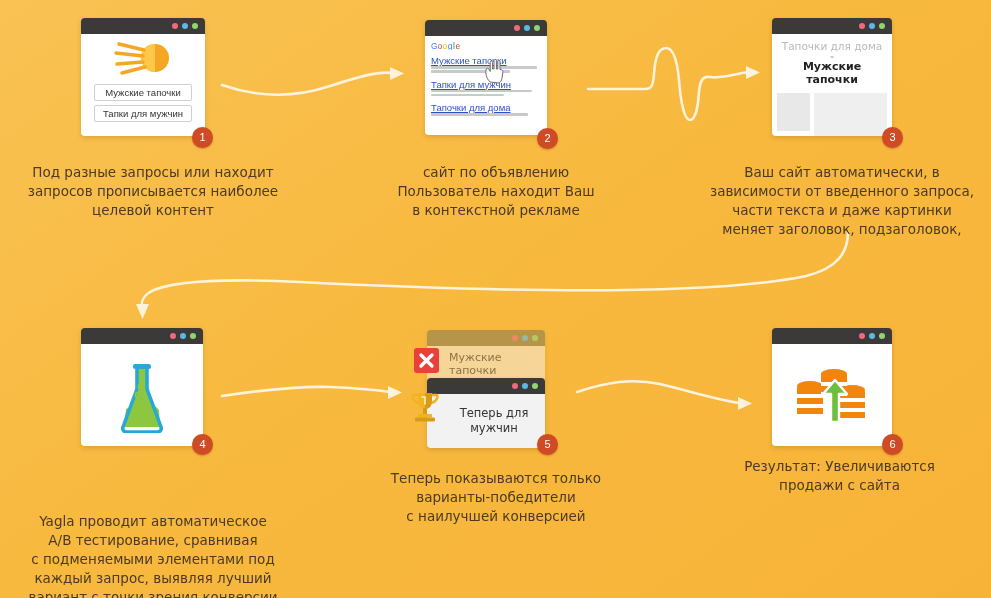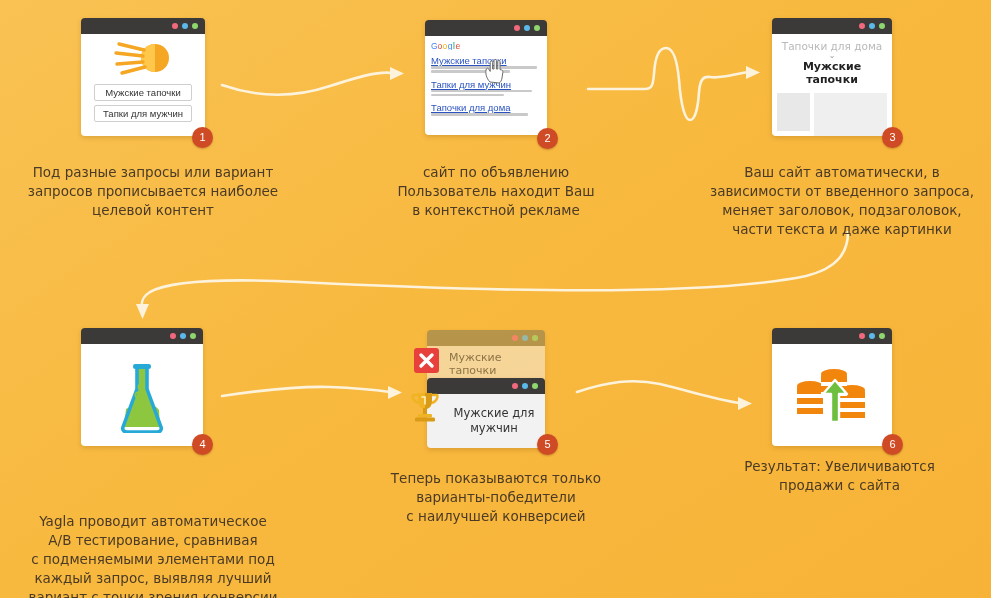--- a/index.html
+++ b/index.html
@@ -256,21 +256,21 @@
   <div class="win" id="p5front">
     <div class="bar">
       <div class="dots">
         <span class="dot d-r"></span>
         <span class="dot d-b"></span>
         <span class="dot d-g"></span>
       </div>
     </div>
     <div class="body">
       <span class="fronttitle">
-        <span>Мужские для</span><br>
+        <span>Теперь для</span><br>
         <span>мужчин</span>
       </span>
     </div>
   </div>
 
   <svg class="xmark" viewBox="0 0 25 25">
     <rect x="0" y="0" width="25" height="25" rx="3" fill="#E8403A"></rect>
     <path d="M7,7 L18,18 M18,7 L7,18" stroke="#fff" stroke-width="3.4" stroke-linecap="round"></path>
   </svg>
 
@@ -318,36 +318,36 @@
           <rect x="48" y="48" width="26" height="4"></rect>
           <rect x="48" y="58" width="26" height="4"></rect>
         </g>
         <path d="M40,62 L40,34 L32,34 L44,20 L56,34 L48,34 L48,62 Z" fill="#6FBF3F" stroke="#ffffff" stroke-width="2.4" stroke-linejoin="round"></path>
       </svg>
     </div>
   </div>
   <div class="badge" style="left:882px;top:434px;">6</div>
 
   <div class="cap" style="left:13px;top:163px;width:280px;">
-    <div>Под разные запросы или вариант</div>
+    <div>Под разные запросы или находит</div>
     <div>запросов прописывается наиболее</div>
     <div>целевой контент</div>
   </div>
 
   <div class="cap" style="left:371px;top:163px;width:250px;">
     <div>сайт по объявлению</div>
     <div>Пользователь находит Ваш</div>
     <div>в контекстной рекламе</div>
   </div>
 
   <div class="cap" style="left:697px;top:163px;width:290px;">
     <div>Ваш сайт автоматически, в</div>
     <div>зависимости от введенного запроса,</div>
+    <div>части текста и даже картинки</div>
     <div>меняет заголовок, подзаголовок,</div>
-    <div>части текста и даже картинки</div>
   </div>
 
   <div class="cap" style="left:13px;top:469px;width:280px;margin-top:43px;">
     <div>Yagla проводит автоматическое</div>
     <div>A/B тестирование, сравнивая</div>
     <div>с подменяемыми элементами под</div>
     <div>каждый запрос, выявляя лучший</div>
     <div>вариант с точки зрения конверсии</div>
   </div>
 

